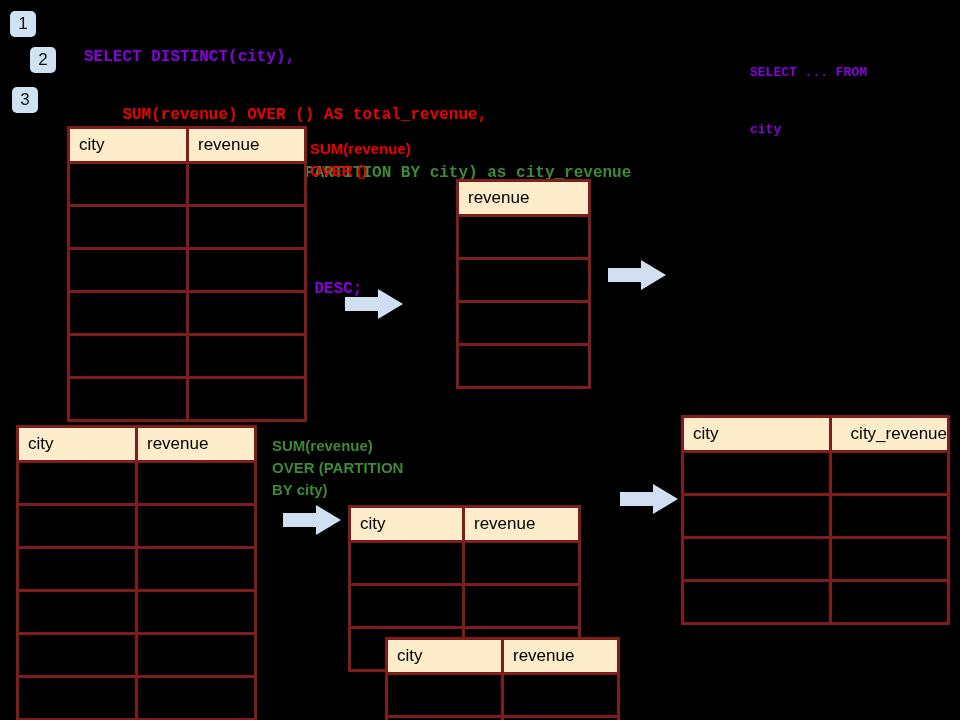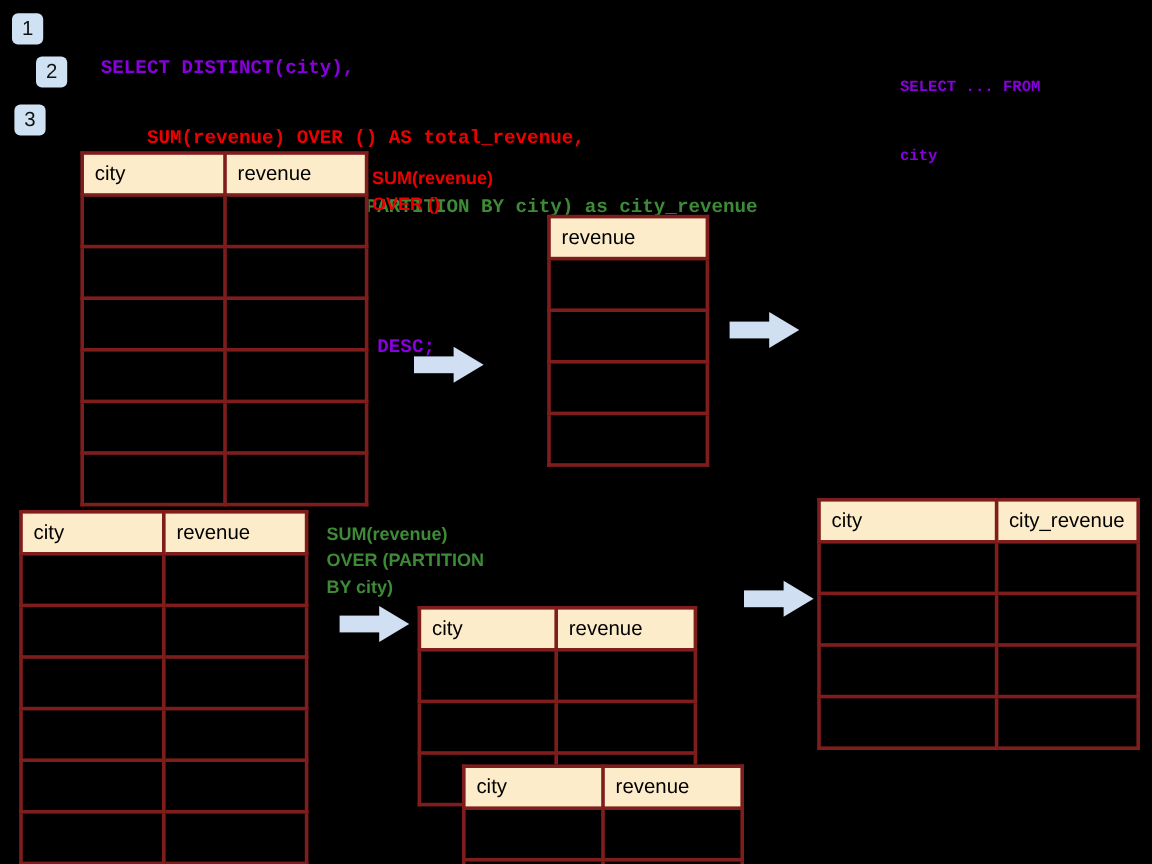--- a/index.html
+++ b/index.html
@@ -277,21 +277,21 @@
         <td></td>
         <td></td>
       </tr>
   </tbody>
 </table>
 
 <table class="tbl" style="left:681px; top:415px; width:269px;">
   <thead>
     <tr>
       <th style="width:135px;">city</th>
-      <th style="width:108px;">city_revenue</th>
+      <th style="width:108px;text-align:right;">city_revenue</th>
     </tr>
   </thead>
   <tbody>
     <tr>
         <td></td>
         <td></td>
       </tr>
     <tr>
         <td></td>
         <td></td>

